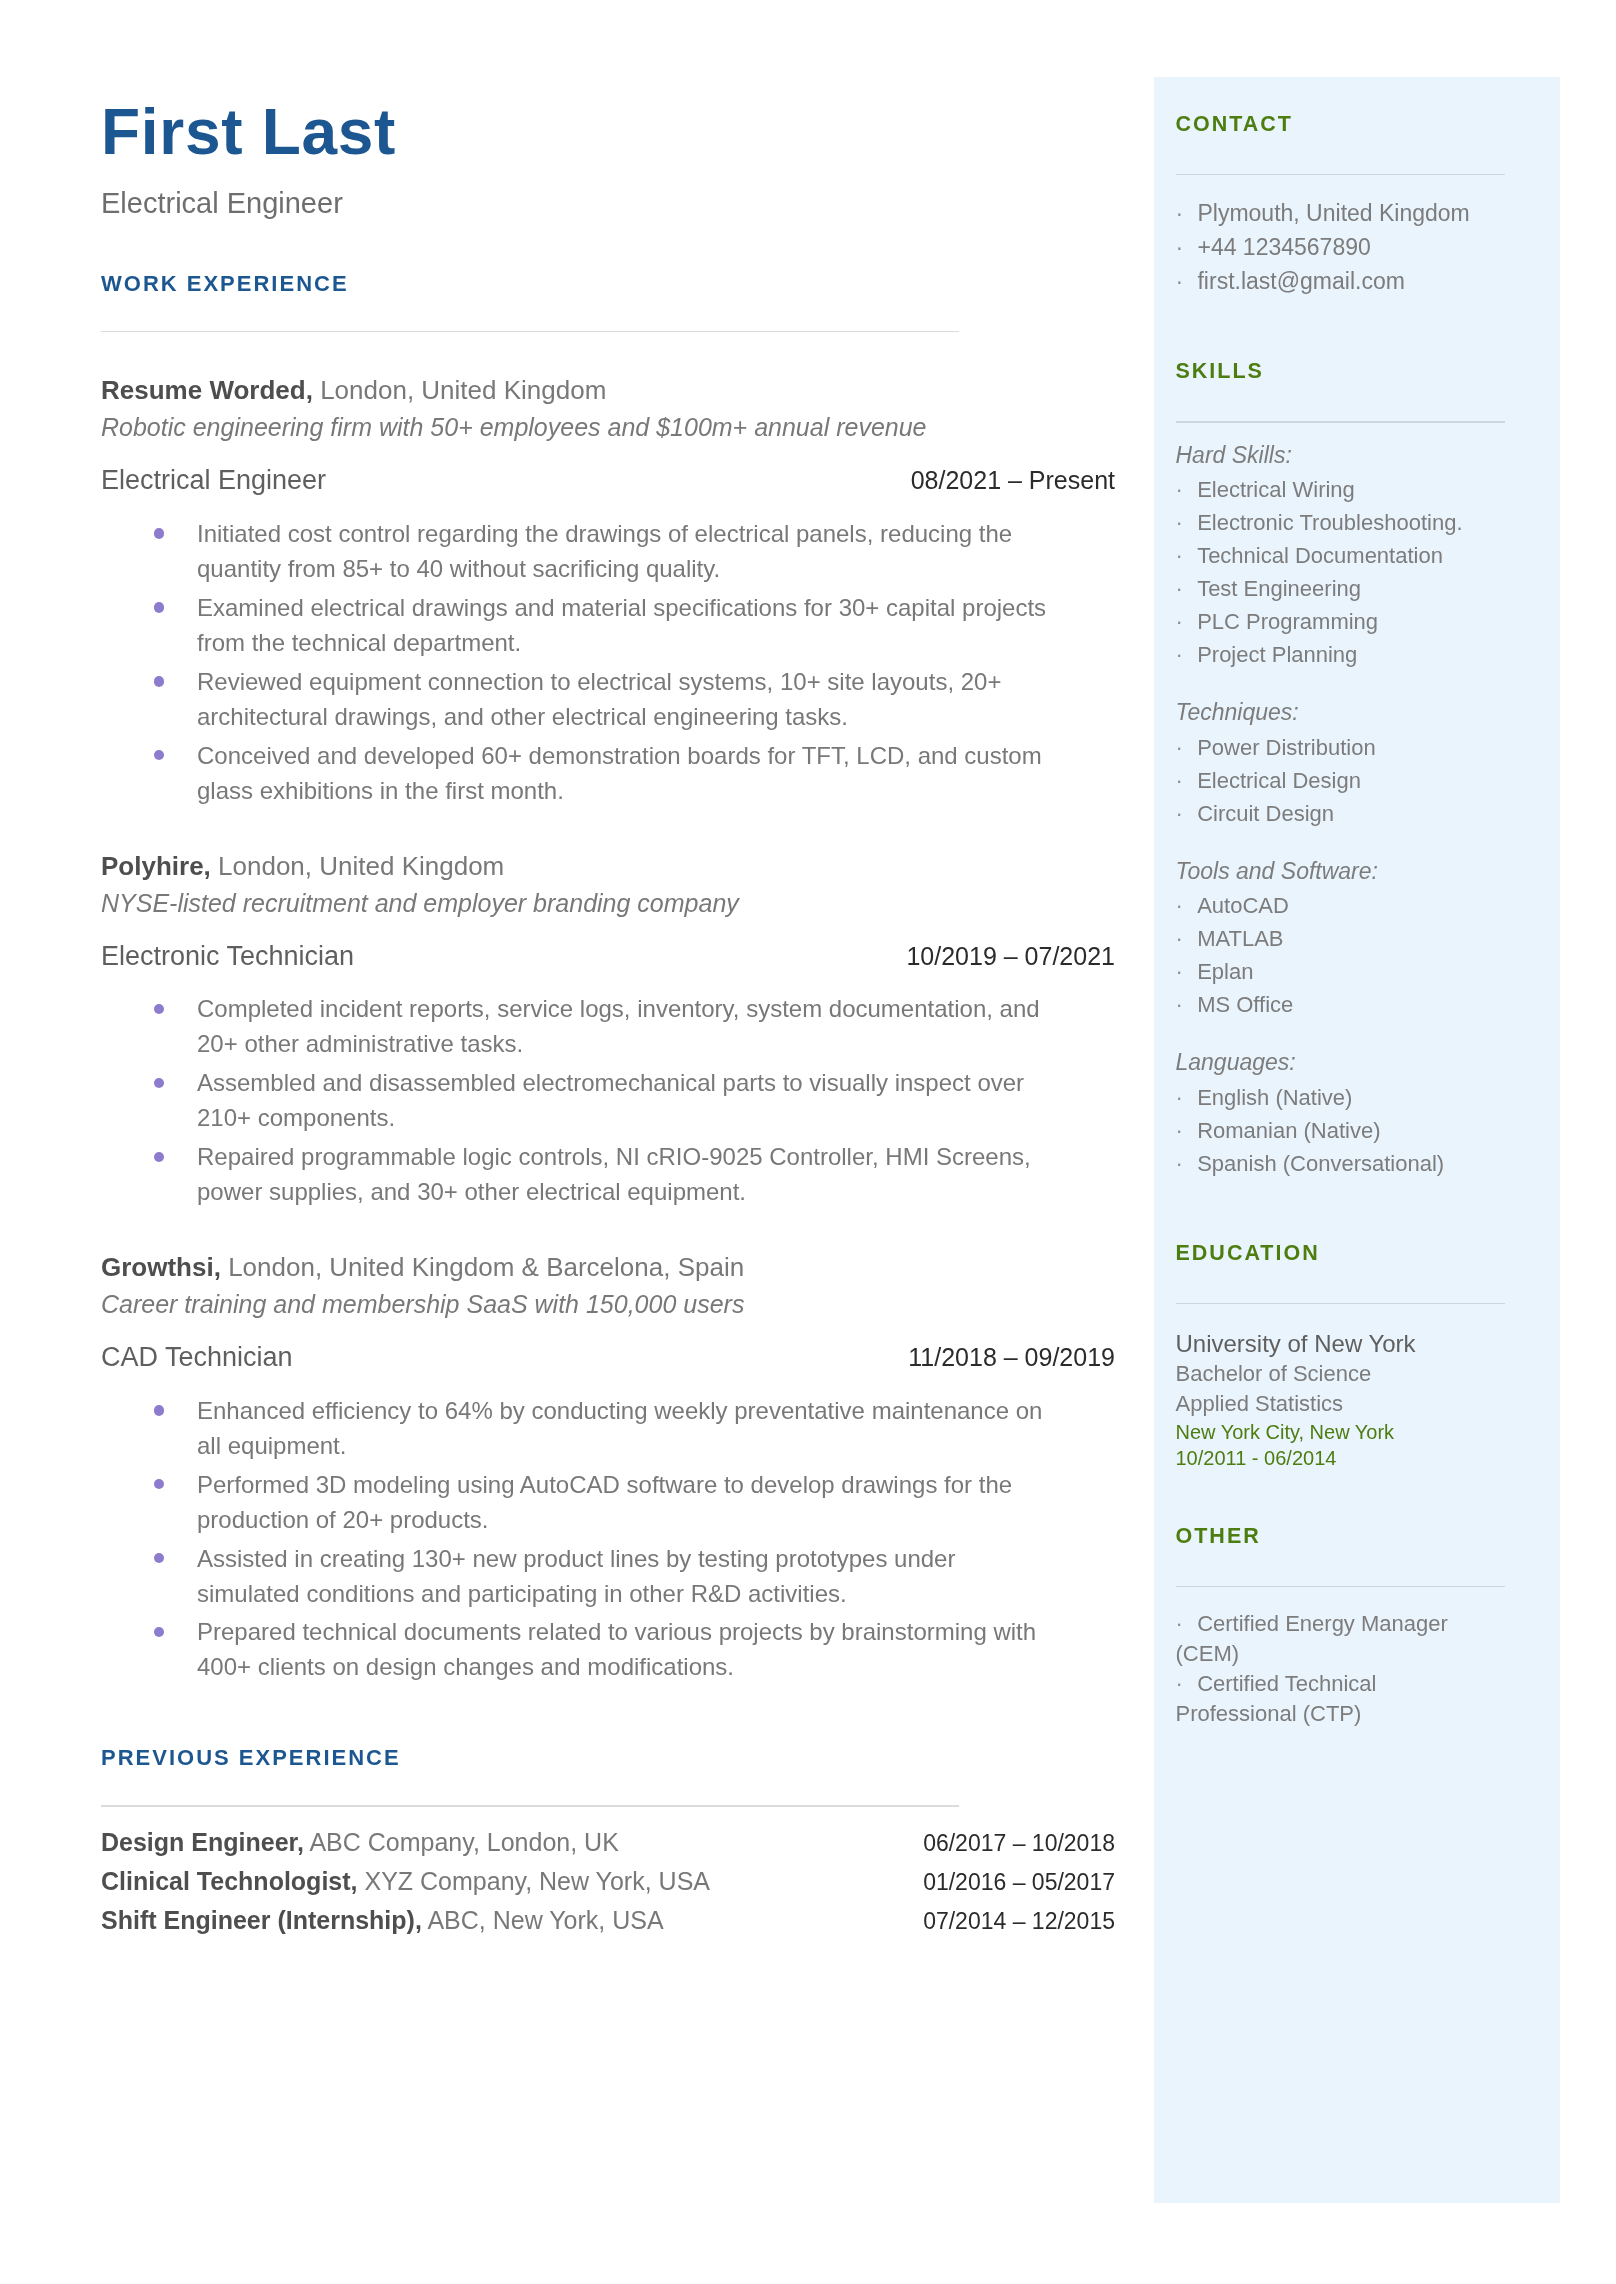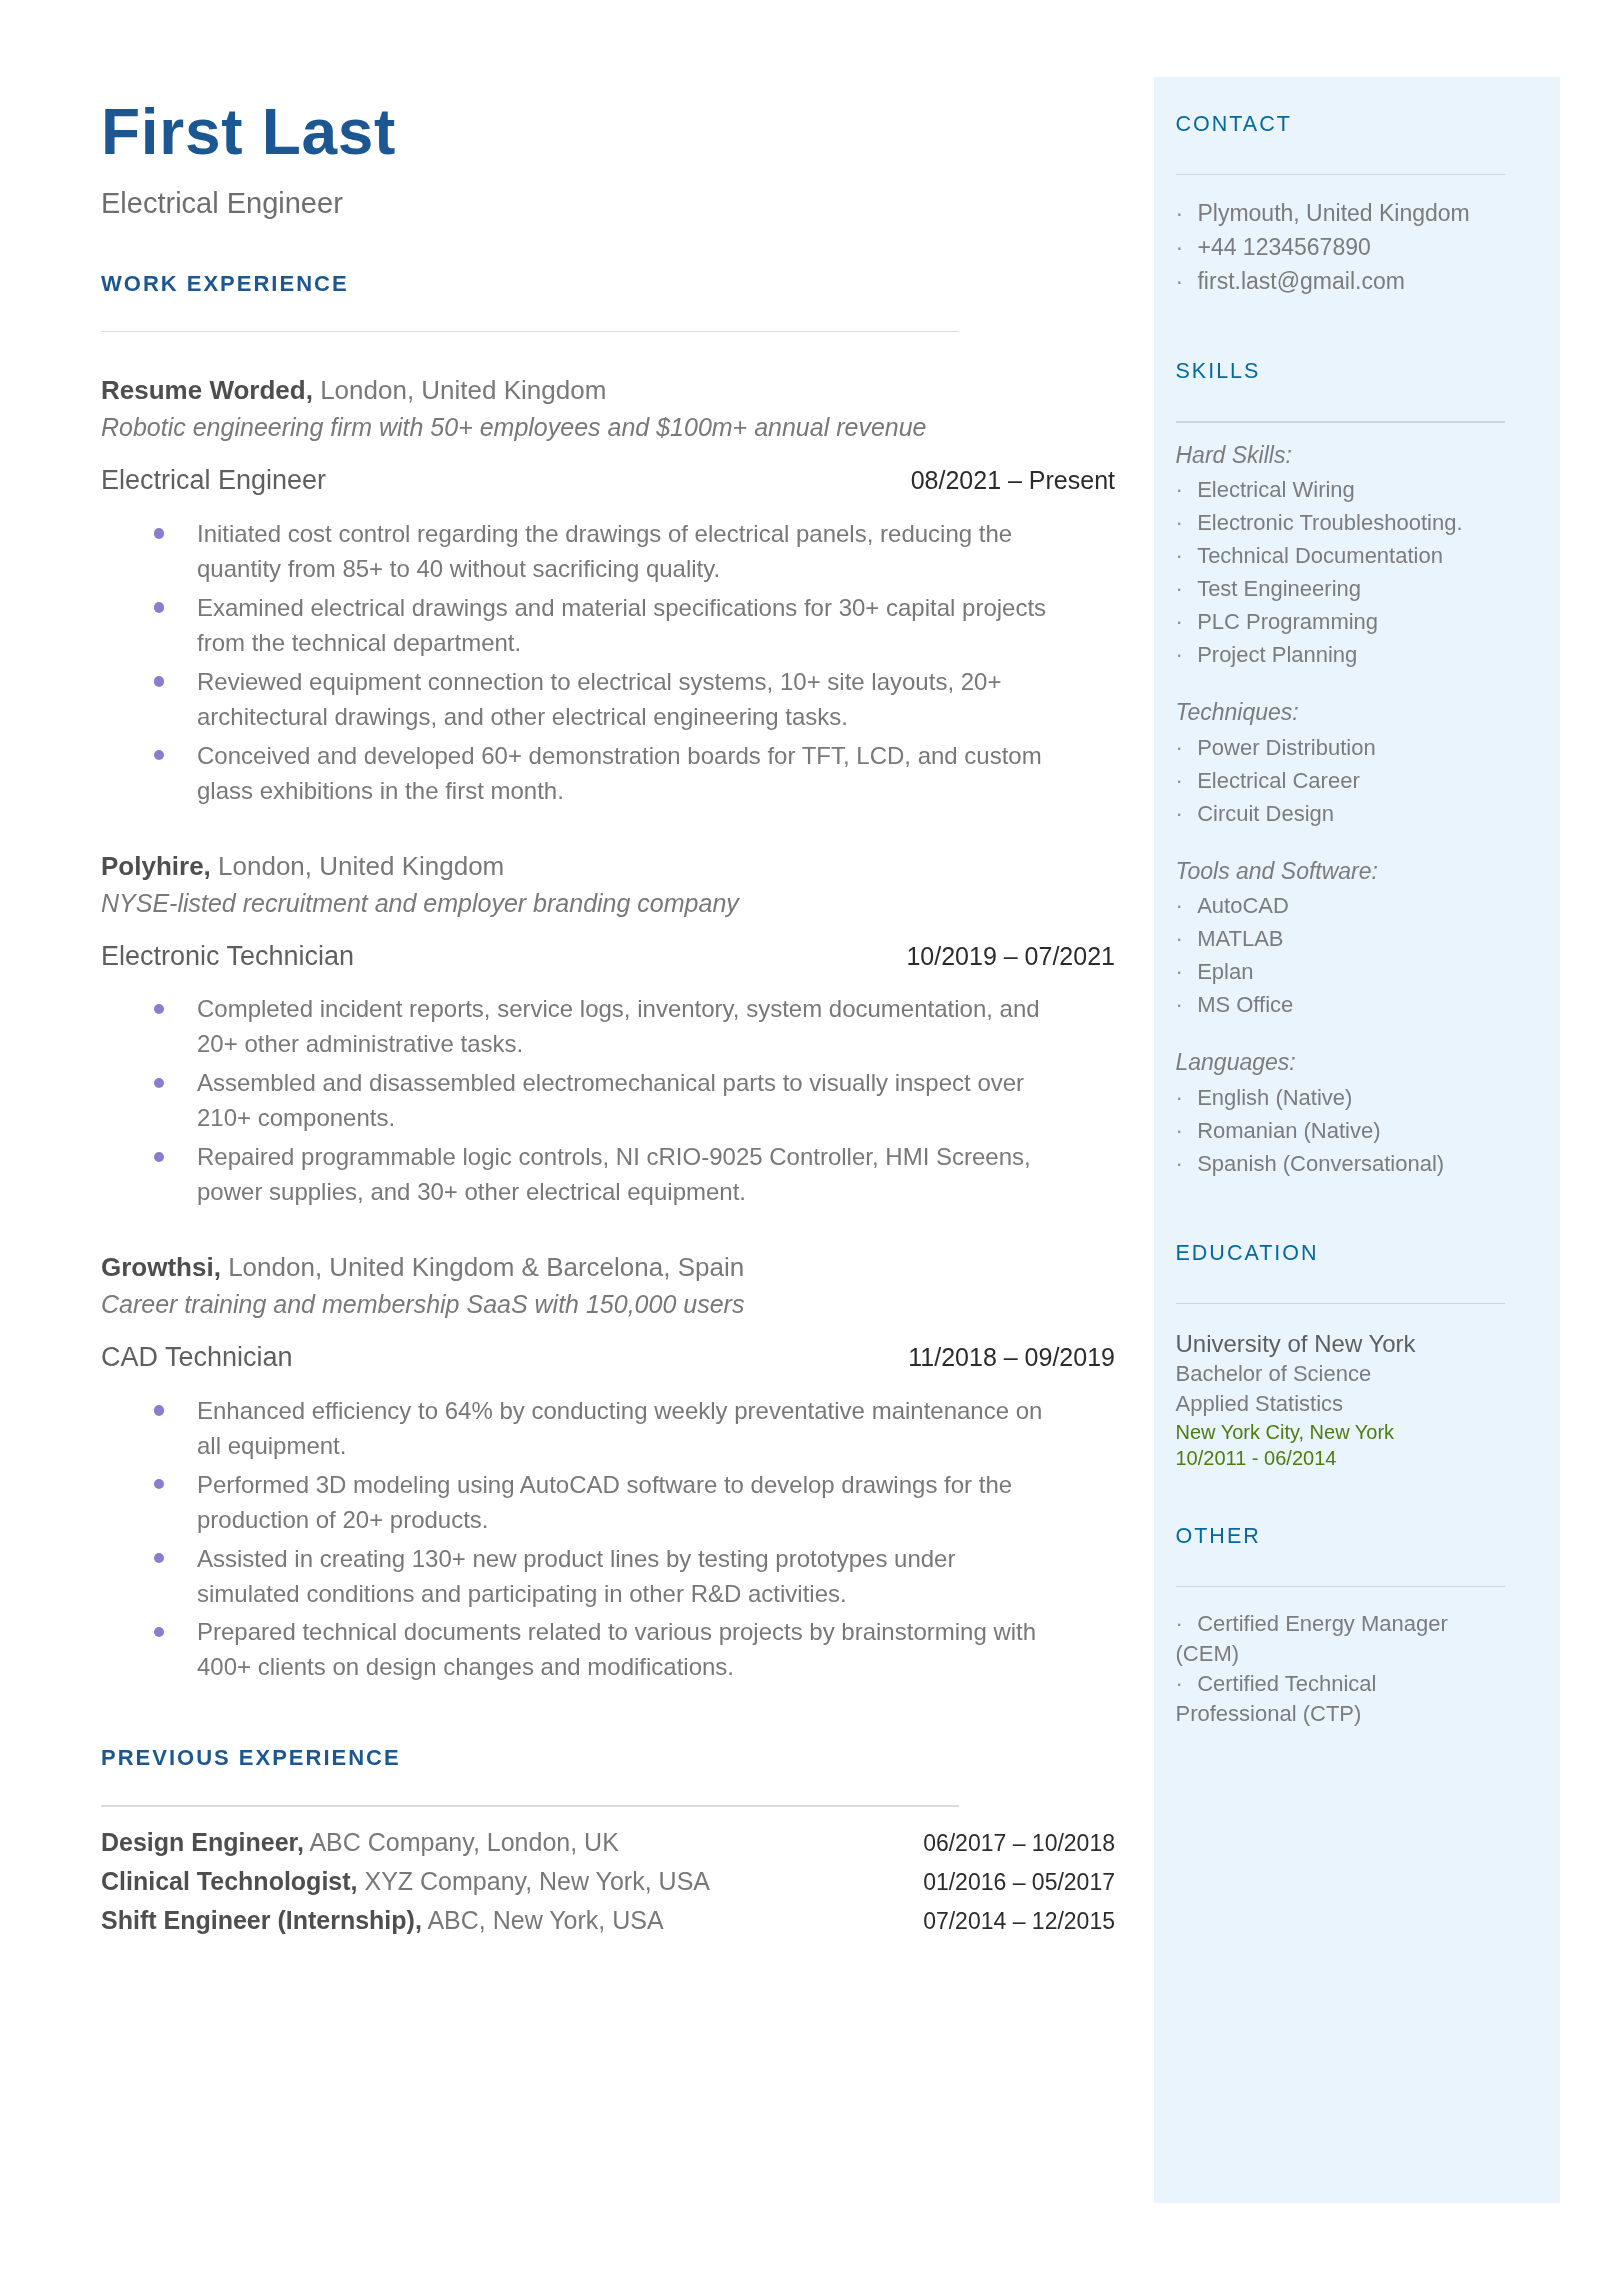--- a/index.html
+++ b/index.html
@@ -32,21 +32,21 @@
   .prev-rows{margin-top:16px;}
   .prev-row{display:flex;justify-content:space-between;align-items:baseline;font-size:25px;line-height:38px;}
   .prev-left{color:#787878;}
   .prev-role{font-weight:bold;color:#4e4e4e;}
   .prev-dates{font-size:23px;color:#2b2b2b;}
   
   .sidebar{
     position:absolute;left:1154px;top:77px;width:406px;height:2126px;
     background:#e9f4fd;box-sizing:border-box;padding:34px 46px 0 21.5px;
   }
-  .sb-heading{font-size:21.5px;line-height:27px;font-weight:normal;color:#0369a1;letter-spacing:2px;}
+  .sb-heading{font-size:21.5px;line-height:27px;font-weight:bold;color:#4d7c0f;letter-spacing:2px;}
   .sb-rule{height:1.3px;background:#ccd6de;margin-top:36px;width:329px;}
   .sb-list{margin:21px 0 0 0;padding:0;list-style:none;}
   .sb-list li{font-size:23px;line-height:34px;color:#7c7c7c;}
   .sb-list li::before{content:"·";color:#8d8d8d;margin-right:14.3px;}
   .sb-gap-heading{margin-top:60px;}
   .sb-group-label{margin-top:26px;font-size:23px;line-height:31px;font-style:italic;color:#7c7c7c;}
   .sb-group-label.first{margin-top:17px;}
   .sb-group-list{margin:2.6px 0 0 0;padding:0;list-style:none;}
   .sb-group-list li{font-size:22px;line-height:33px;color:#7c7c7c;}
   .sb-group-list li::before{content:"·";color:#8d8d8d;margin-right:14.3px;}
@@ -157,21 +157,21 @@
     <li>Electronic Troubleshooting.</li>
     <li>Technical Documentation</li>
     <li>Test Engineering</li>
     <li>PLC Programming</li>
     <li>Project Planning</li>
   </ul>
 
   <div class="sb-group-label">Techniques:</div>
   <ul class="sb-group-list">
     <li>Power Distribution</li>
-    <li>Electrical Career</li>
+    <li>Electrical Design</li>
     <li>Circuit Design</li>
   </ul>
 
   <div class="sb-group-label">Tools and Software:</div>
   <ul class="sb-group-list">
     <li>AutoCAD</li>
     <li>MATLAB</li>
     <li>Eplan</li>
     <li>MS Office</li>
   </ul>

